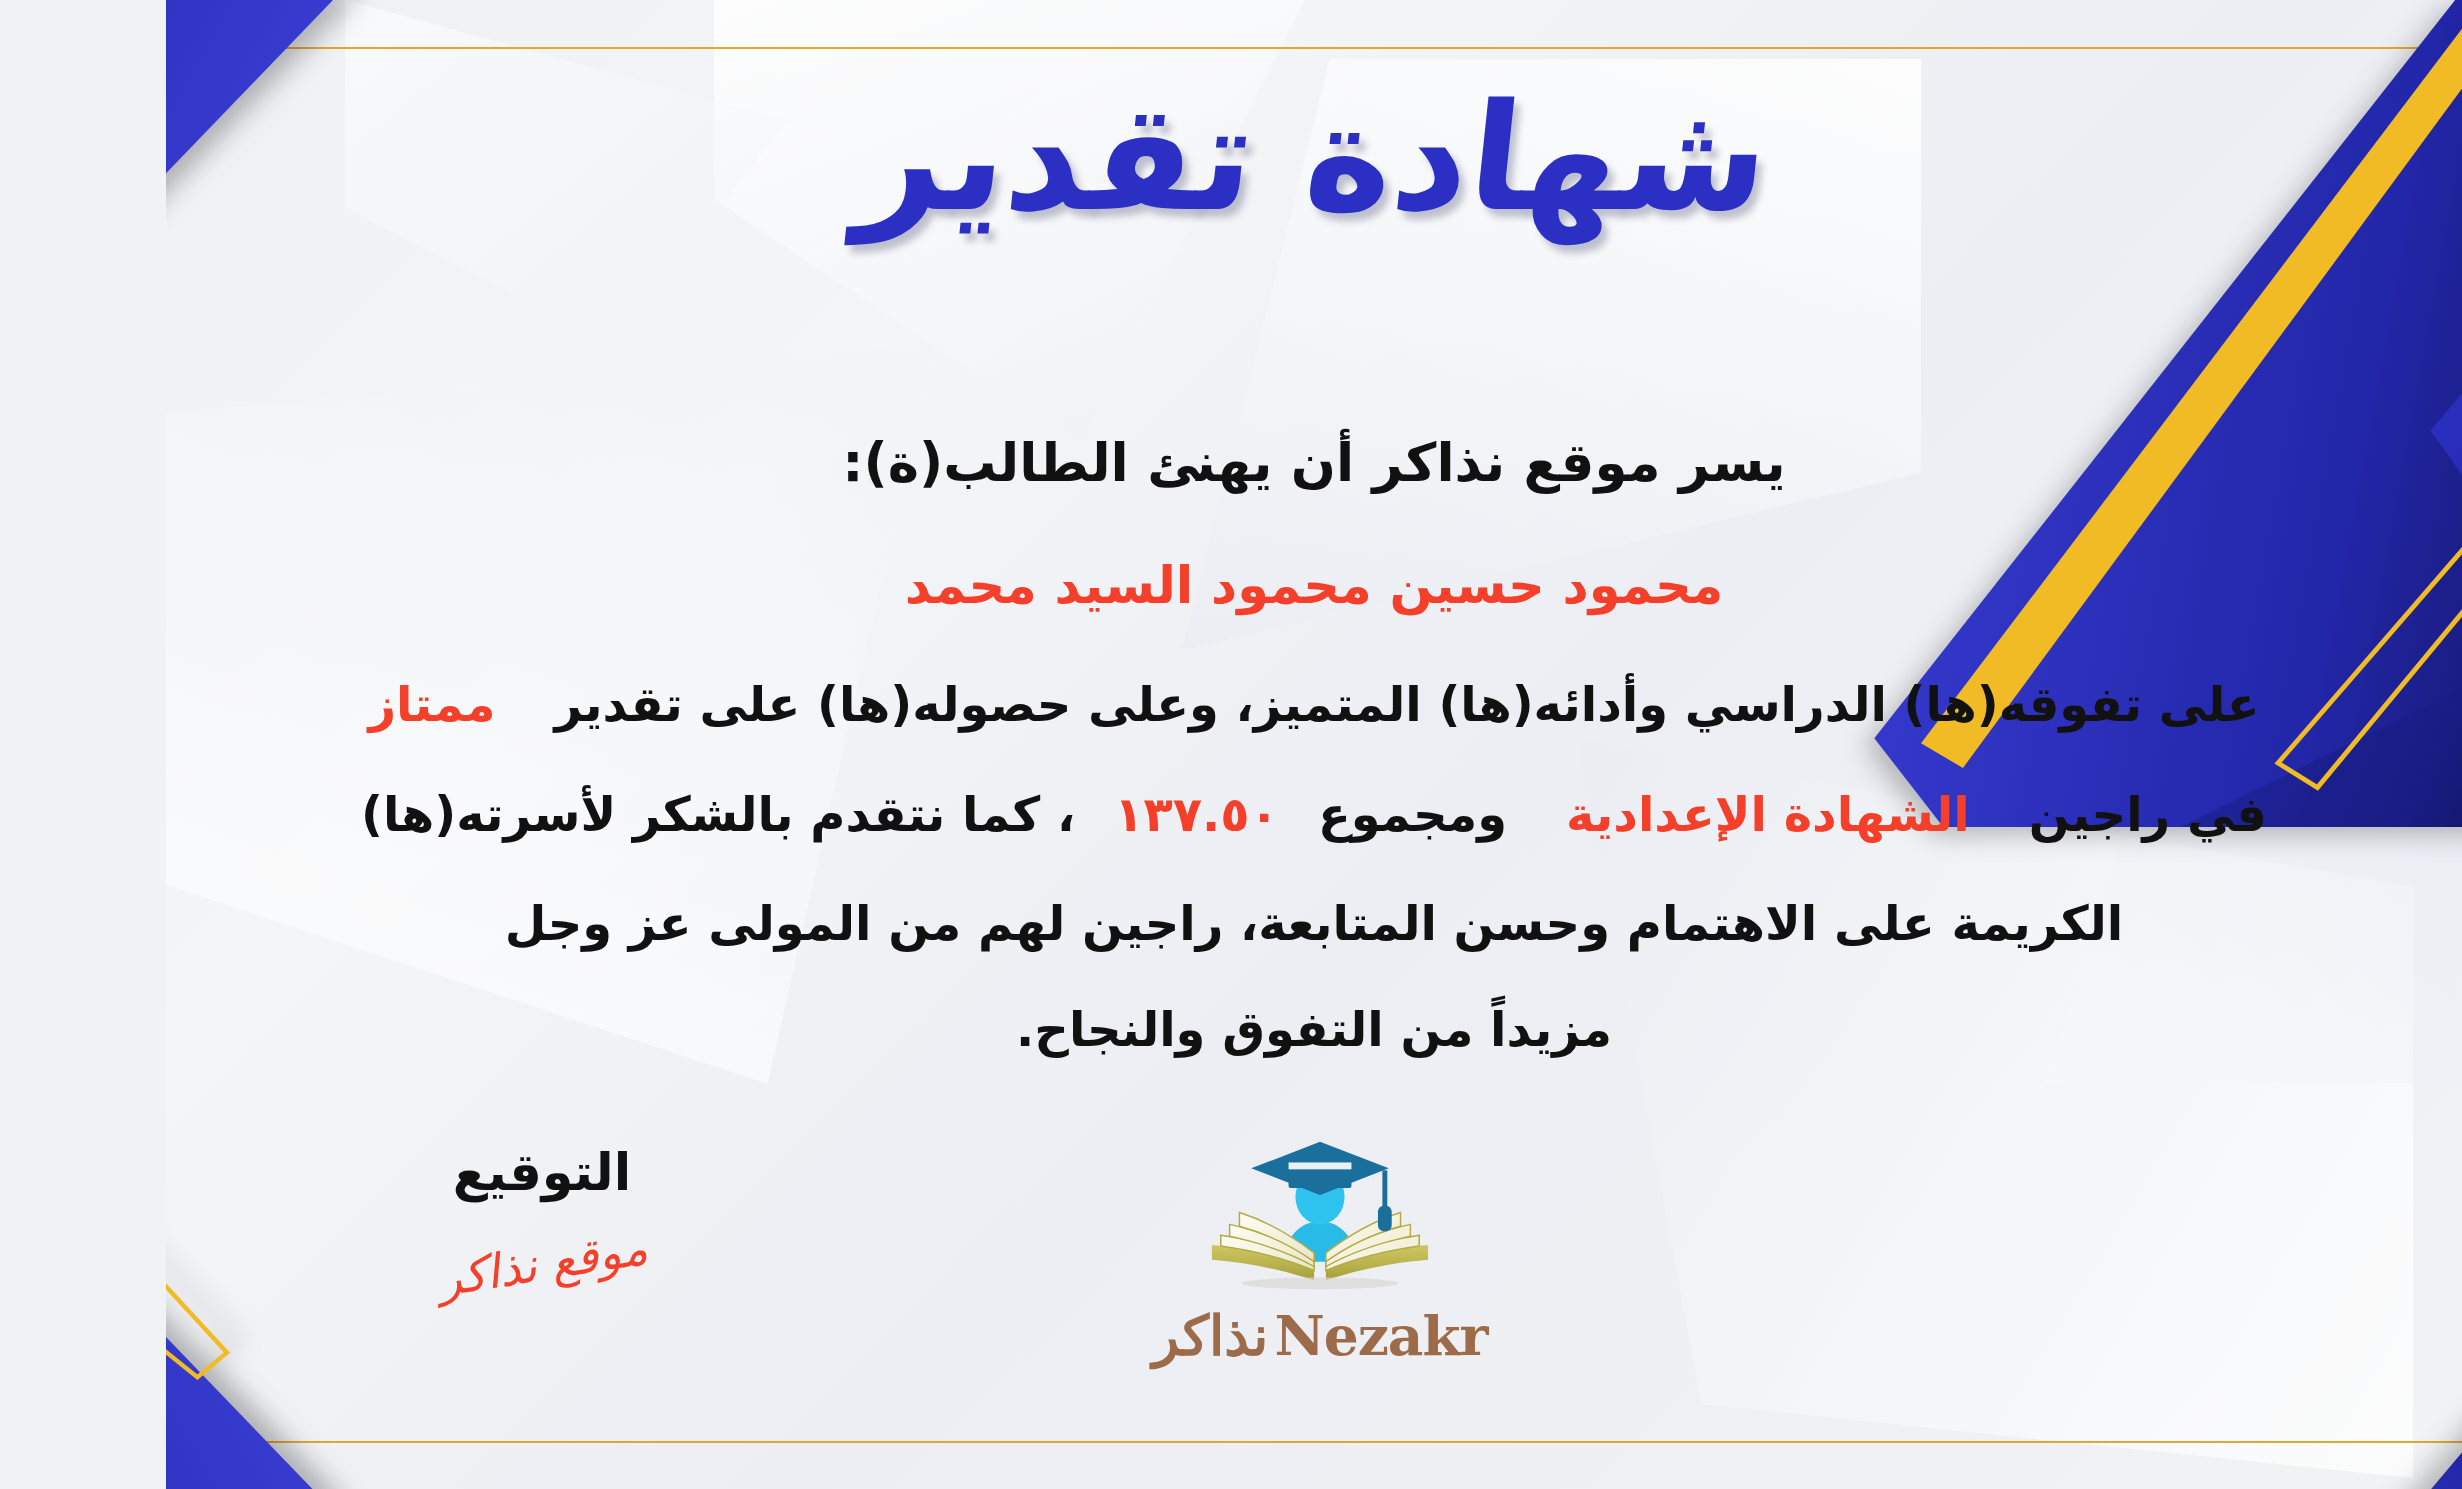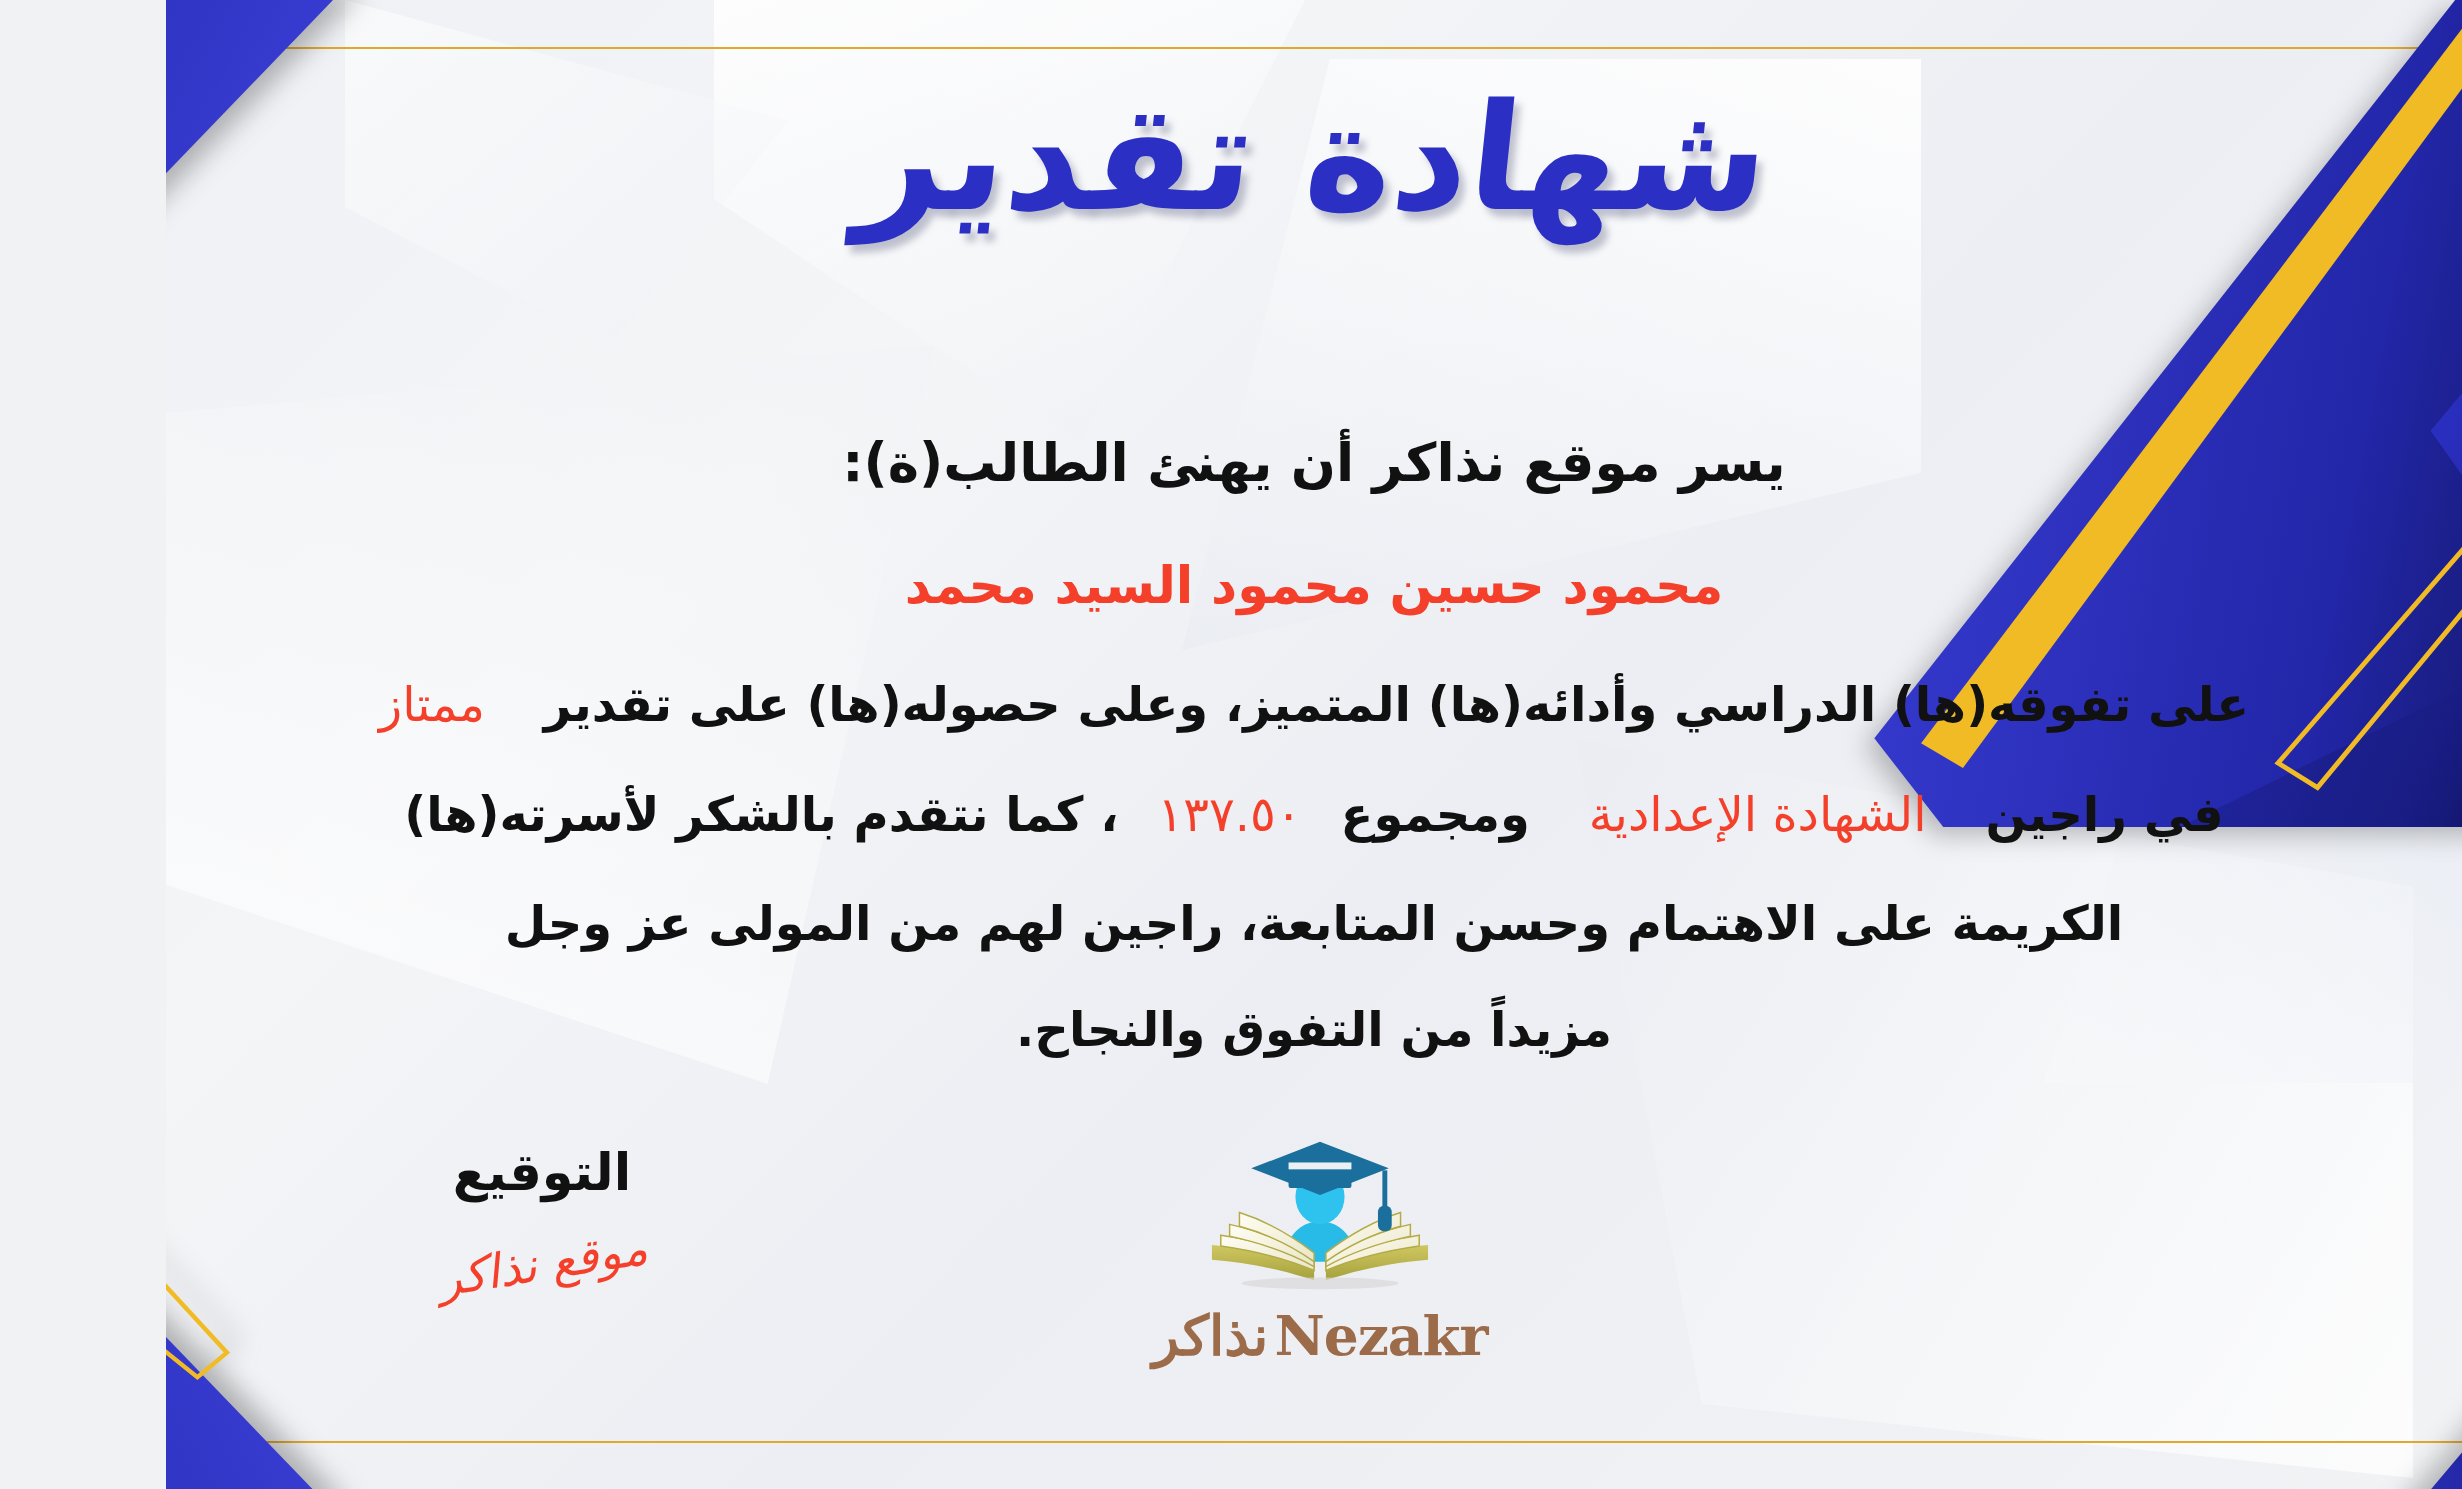--- a/index.html
+++ b/index.html
@@ -90,21 +90,21 @@
     line-height:1.15;
     white-space:nowrap;
   }
   .line.wide{
     display:flex;
     justify-content:center;
     align-items:baseline;
     gap:0;
     white-space:nowrap;
   }
-  .hl{color:#f4402a;font-weight:400;}
+  .hl{color:#f4402a;font-weight:700;}
   .name{
     position:absolute;left:0;right:0;text-align:center;
     color:#f4402a;font-size:51px;font-weight:700;
   }
   .gap{display:inline-block;width:59px;}
   .gap-sm{display:inline-block;width:39px;}
 
   
   .sig-wrap{position:absolute;left:345px;top:1143px;width:394px;text-align:center;}
   .sig-label{font-size:51px;font-weight:600;color:#111;}

